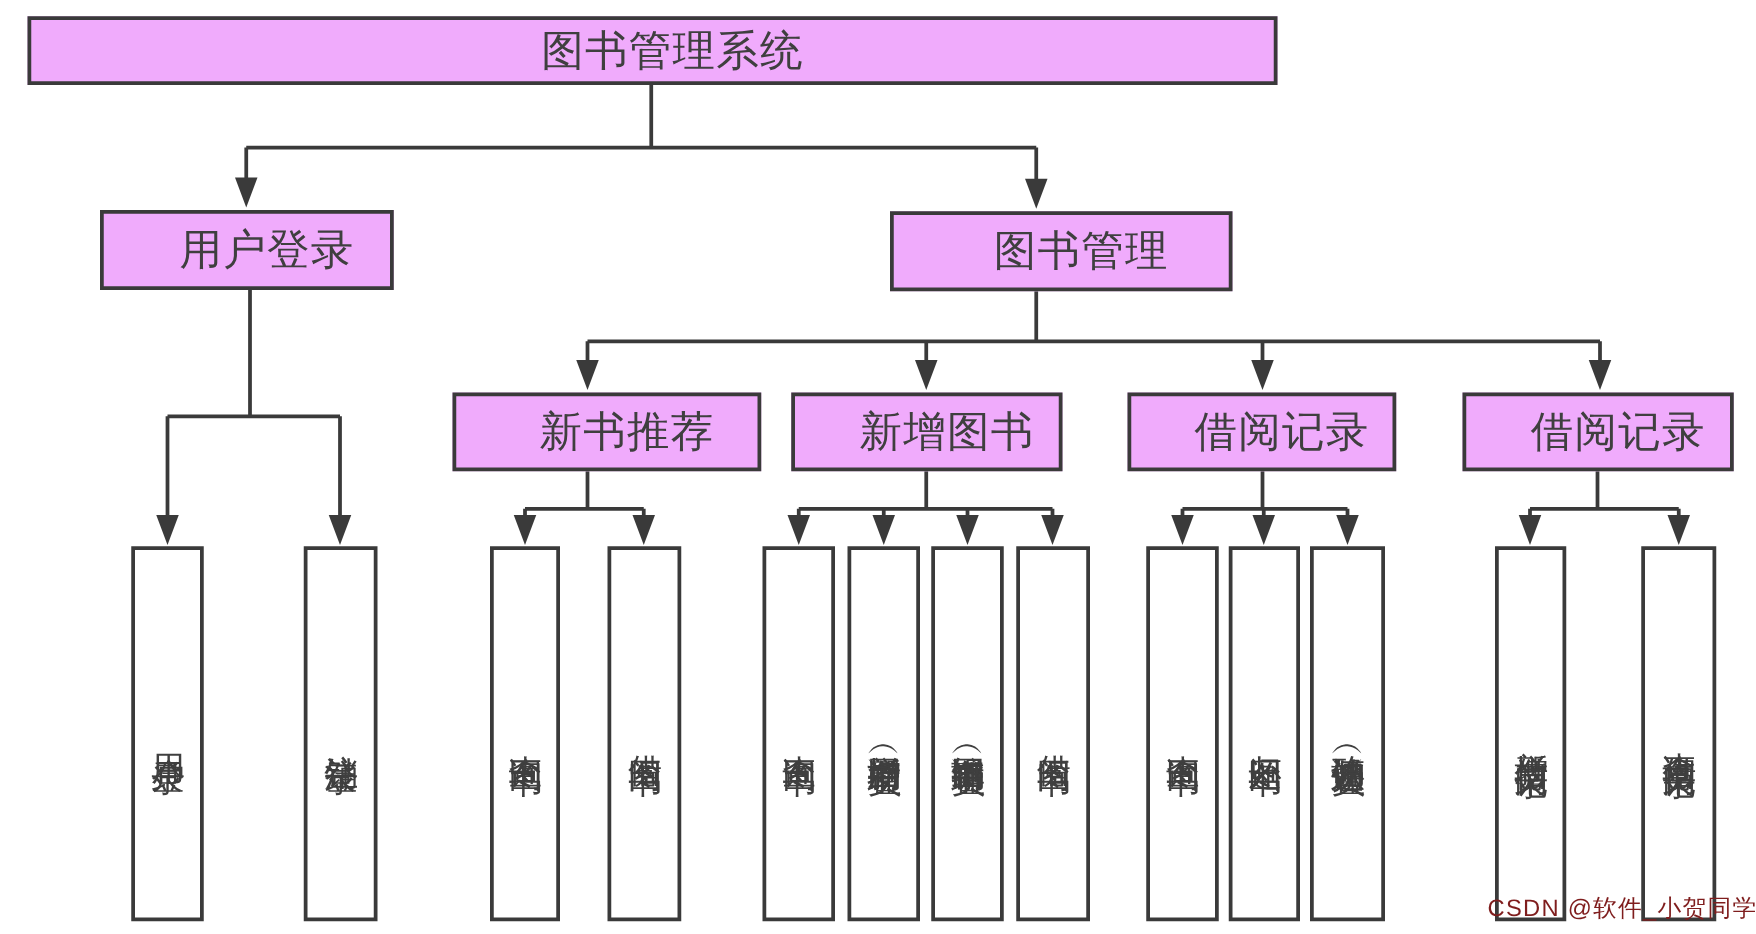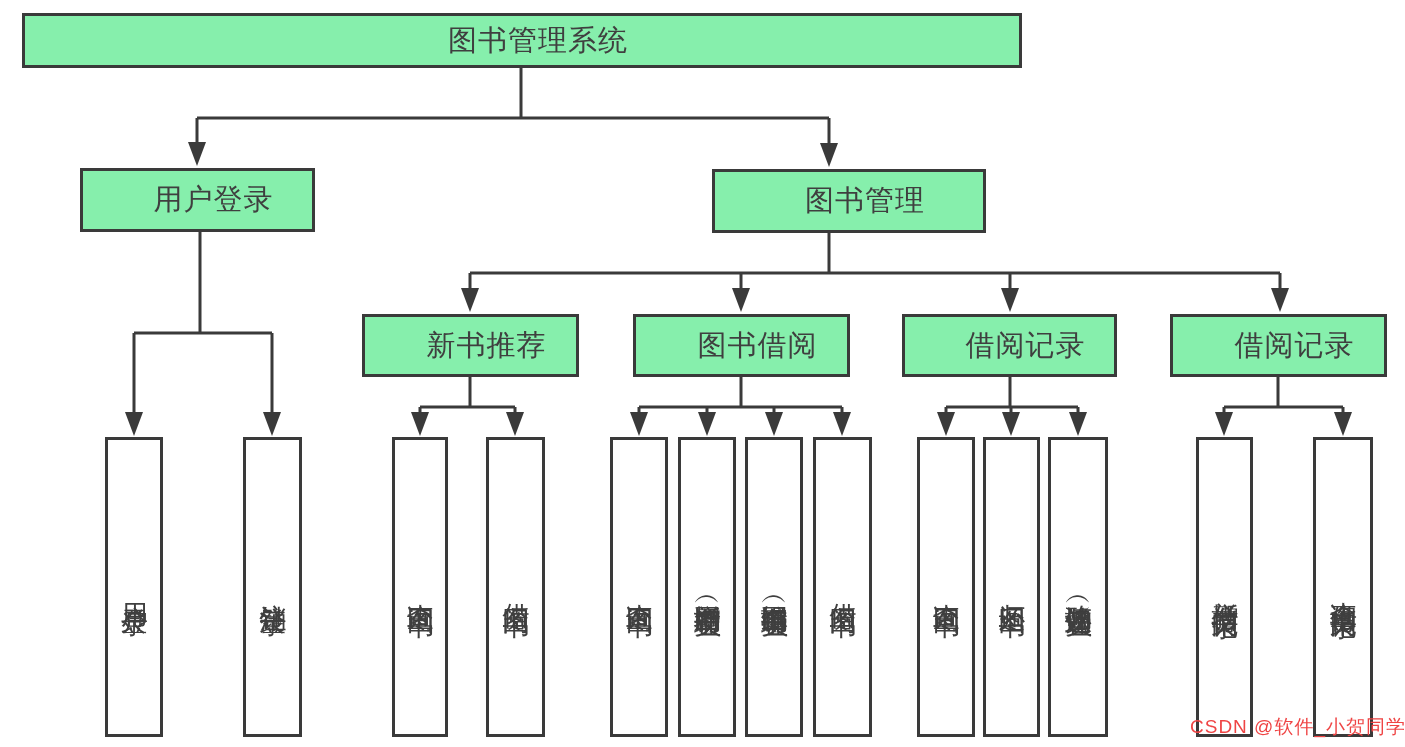--- a/index.html
+++ b/index.html
@@ -7,25 +7,25 @@
     position:relative;
     width:1405px;height:747px;
     background:#ffffff;
     font-family:"Liberation Sans", sans-serif;
     overflow:hidden;
   }
   #wires{position:absolute;left:0;top:0;width:1405px;height:747px;}
   .box{
     position:absolute;
     box-sizing:border-box;
-    background:#86efac;
+    background:#f0abfc;
     border:3px solid #3a3a3a;
     display:flex;align-items:center;justify-content:center;
     color:#3f3f3f;
-    font-size:29px;
+    font-size:34px;
     letter-spacing:1px;
     white-space:nowrap;
     padding-left:32px;
   }
   .vbox{
     position:absolute;
     box-sizing:border-box;
     background:#ffffff;
     border:3px solid #3a3a3a;
     display:flex;align-items:center;justify-content:center;
@@ -34,21 +34,21 @@
     writing-mode:vertical-rl;
     letter-spacing:2.5px;
     line-height:1;
     top:437px;height:300px;
     overflow:hidden;
   }
   #watermark{
     position:absolute;
     left:1190px;top:714px;
     font-size:19px;
-    color:#ef4444;
+    color:#7f1d1d;
     letter-spacing:1px;
     white-space:nowrap;
   }
 </style>
 </head>
 <body>
 
 <div id="stage">
 
   <svg id="wires" viewBox="0 0 1405 747" xmlns="http://www.w3.org/2000/svg">
@@ -92,22 +92,22 @@
       <use href="#ah" x="1224" y="436"></use>
       <use href="#ah" x="1343" y="436"></use>
     </g>
   </svg>
 
   <div class="box" style="left:22px;top:13px;width:1000px;height:55px;">图书管理系统</div>
 
   <div class="box" style="left:80px;top:168px;width:235px;height:64px;">用户登录</div>
   <div class="box" style="left:712px;top:169px;width:274px;height:64px;">图书管理</div>
 
-  <div class="box" style="left:362px;top:314px;width:217px;height:63px;">新书推荐</div>
-  <div class="box" style="left:633px;top:314px;width:217px;height:63px;">图书借阅</div>
+  <div class="box" style="left:362px;top:314px;width:247px;height:63px;">新书推荐</div>
+  <div class="box" style="left:633px;top:314px;width:217px;height:63px;">新增图书</div>
   <div class="box" style="left:902px;top:314px;width:215px;height:63px;">借阅记录</div>
   <div class="box" style="left:1170px;top:314px;width:217px;height:63px;">借阅记录</div>
 
   <div class="vbox" style="left:105px;width:58px;">用户登录</div>
   <div class="vbox" style="left:243px;width:59px;">注销登录</div>
 
   <div class="vbox" style="left:392px;width:56px;">查询图书</div>
   <div class="vbox" style="left:486px;width:59px;">借阅图书</div>
 
   <div class="vbox" style="left:610px;width:58px;">查询图书</div>

